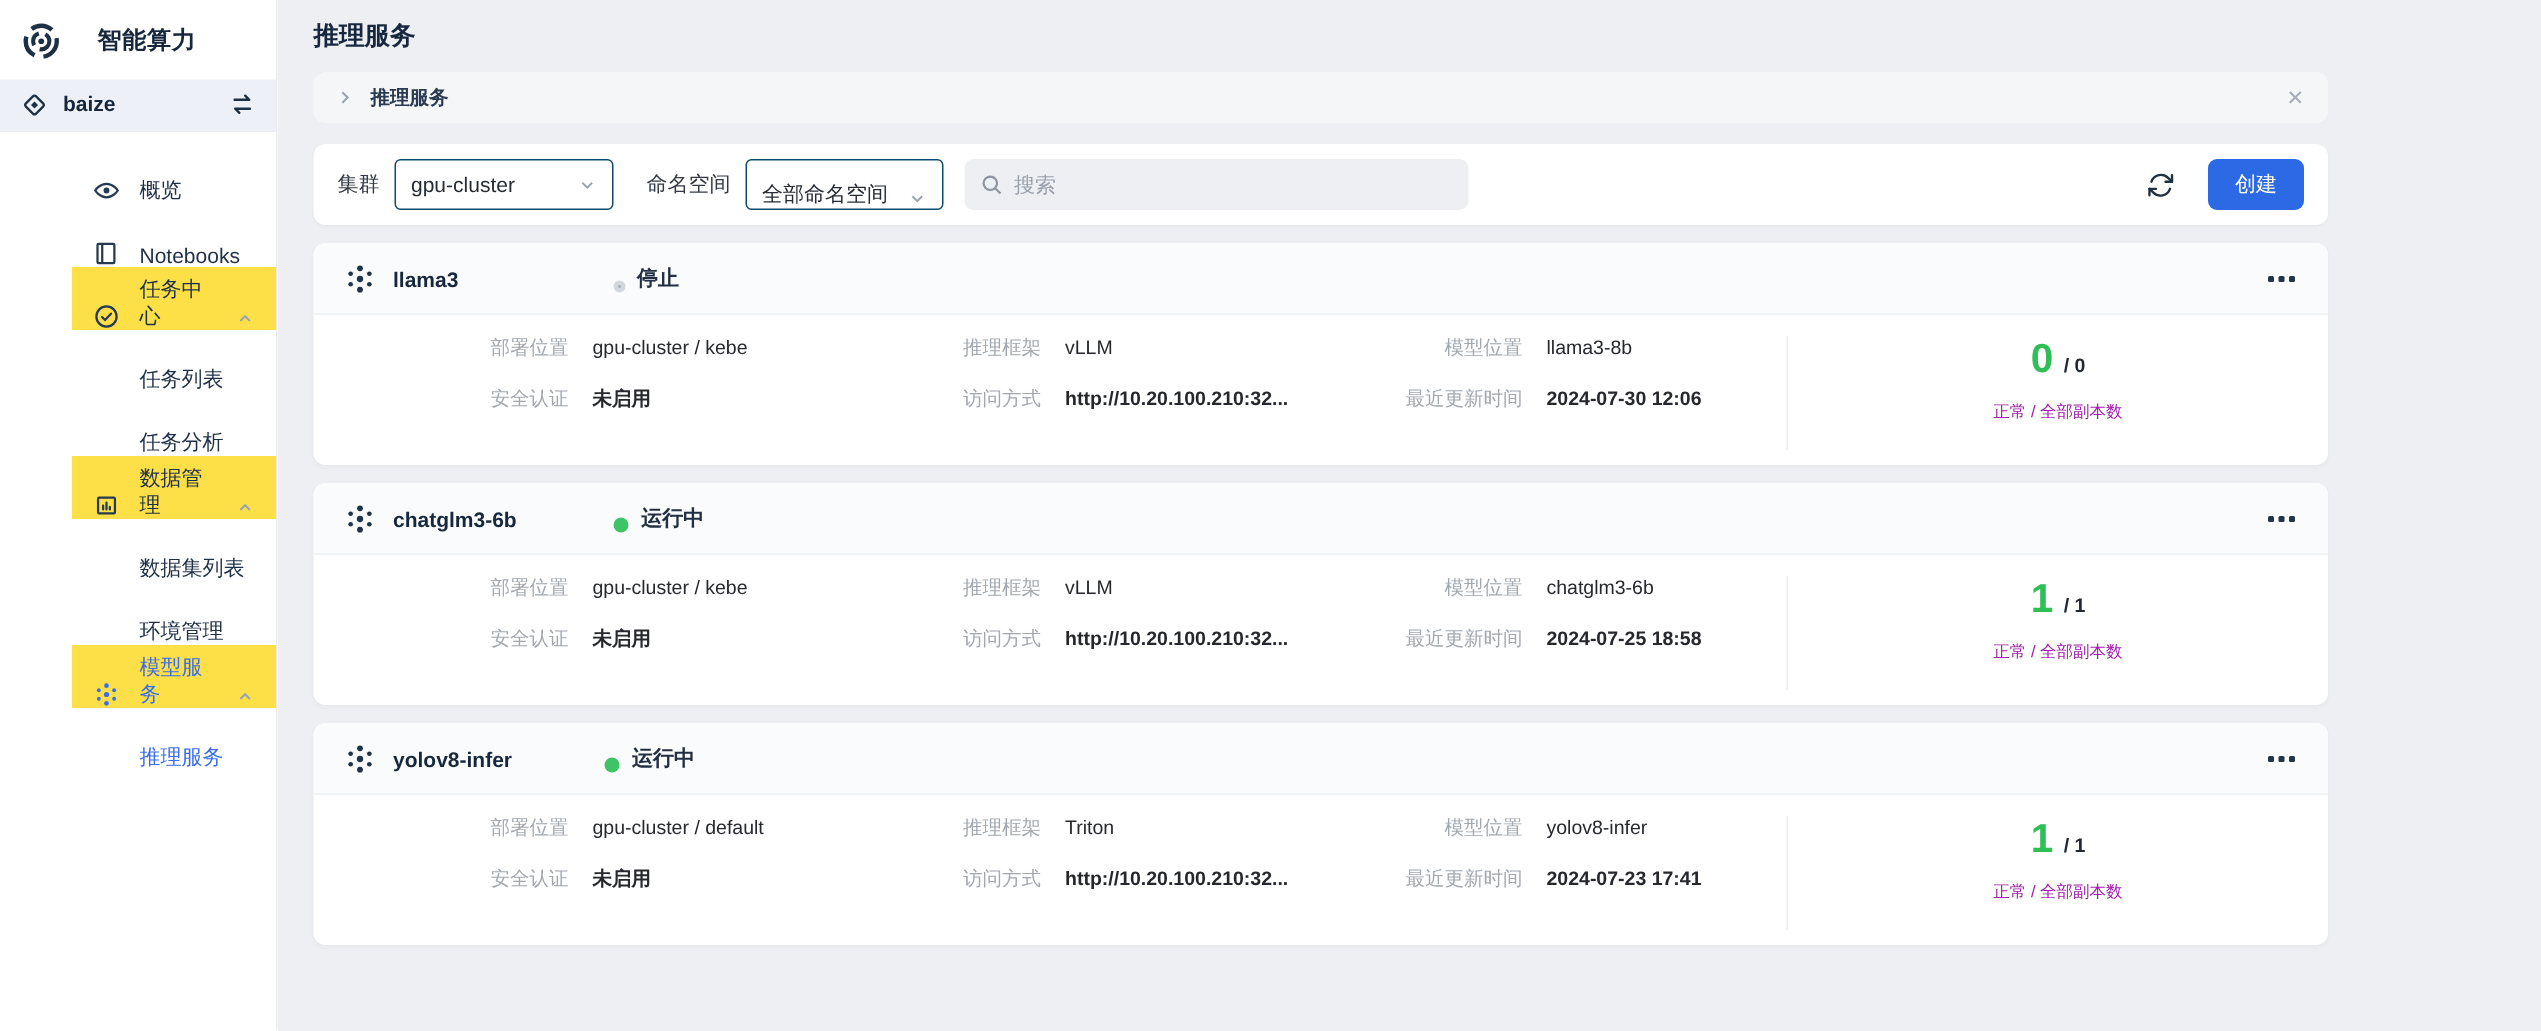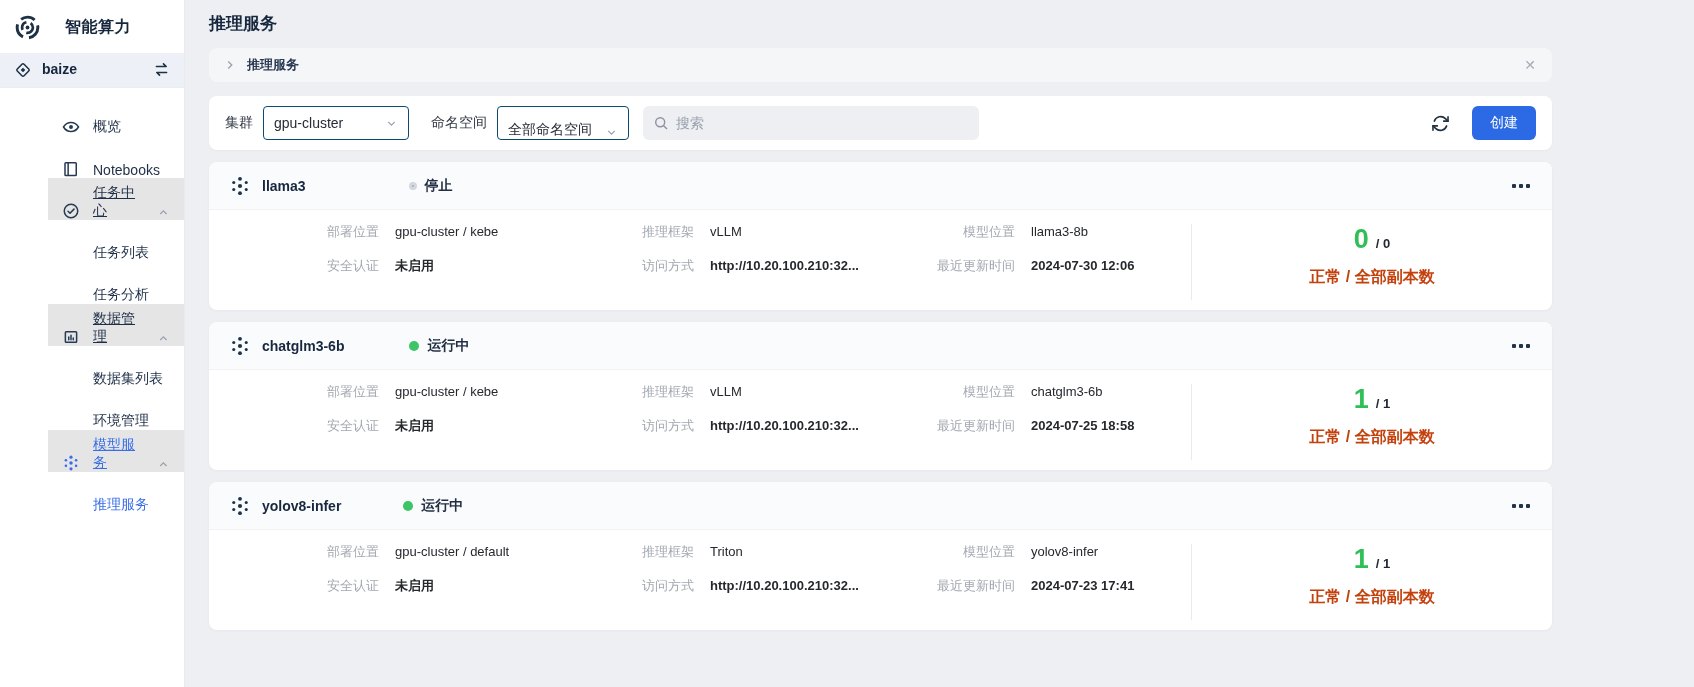--- a/index.html
+++ b/index.html
@@ -26,21 +26,21 @@
   .workspace-name { font-size:14px; font-weight:bold; color:#16273d; flex:1; }
   .swap-icon { width:17px; height:17px; color:#1d3044; }
   .sidebar-divider { height:1px; background:#e9ecf0; margin:0 0 6px 0; }
 
   .nav-item {
     display:flex; align-items:flex-end; gap:13px; height:42px;
     padding:0 14px; font-size:14px; color:#1e2f47; cursor:pointer;margin-left:48px;
   }
   .nav-item .nav-icon { width:18px; height:18px; color:#263a52; flex:none; }
   .nav-item .chev { margin-left:auto; width:14px; height:14px; color:#9aa3b1; }
-  .nav-group { background:#e5e5e5;text-decoration:underline; }
+  .nav-group { background:#fde047; }
   .nav-child { padding-left:45px; }
   .nav-item.active { color:#3a6ee8; }
   .nav-item.active .nav-icon { color:#3a6ee8; }
 
   
   .main { margin-left:185px; padding:12px 142px 0 24px; }
   .page-title { font-size:17px; font-weight:bold; color:#17273e; height:24px; line-height:24px; margin-bottom:12px; }
 
   .collapse-panel {
     height:34px; background:#f5f6f8; border-radius:8px;
@@ -85,21 +85,21 @@
   .svc-card {
     background:#ffffff; border-radius:8px; margin-bottom:12px; height:148px;
     box-shadow:0 1px 3px rgba(30,40,70,.04); overflow:hidden;
   }
   .card-header {
     height:48px; background:#fafbfd; border-bottom:1px solid #f0f2f5;
     display:flex; align-items:center; padding:0 20px;
   }
   .svc-icon { width:22px; height:22px; color:#1d3349; margin-right:11px; }
   .svc-name { font-size:14px; font-weight:bold; color:#17273e; cursor:pointer; }
-  .status-wrap { display:flex; align-items:center; gap:8px; margin-left:103px; }
+  .status-wrap { display:flex; align-items:flex-end; gap:8px; margin-left:103px; }
   .status-dot { width:10px; height:10px; border-radius:50%; }
   .status-dot.running { background:#3dc467; width:10px; height:10px; }
   .status-dot.stopped {
     width:8px; height:8px; background:#a6adb9; border:3px solid #d3d7de;
   }
   .status-text { font-size:14px; font-weight:bold; color:#222f42; }
   .card-menu { margin-left:auto; display:flex; gap:3px; cursor:pointer; padding:6px 2px; }
   .card-menu i { width:4px; height:4px; border-radius:1px; background:#233349; }
 
   .card-body { display:flex; height:100px; padding:12px 0 0 0; }
@@ -109,21 +109,21 @@
     column-gap:16px; row-gap:14px; align-content:start; height:54px;
   }
   .f-label { font-size:13px; color:#a2a7b0; text-align:right; line-height:20px; white-space:nowrap; }
   .f-value { font-size:13px; color:#26282d; line-height:20px; white-space:nowrap; overflow:hidden; text-overflow:ellipsis; }
   .f-value.bold { font-weight:bold; }
   .v-divider { width:1px; background:#e8eaee; height:76px; margin-top:2px; }
   .replica-block { flex:1; display:flex; flex-direction:column; align-items:center; padding-top:2px; }
   .replica-nums { display:flex; align-items:baseline; gap:7px; }
   .replica-ready { font-size:27px; font-weight:bold; color:#2fbf56; line-height:30px; }
   .replica-total { font-size:13px; font-weight:bold; color:#222832; }
-  .replica-caption { font-size:16px; color:#c2410c; margin-top:13px;font-weight:bold; }
+  .replica-caption { font-size:11px; color:#a21caf; margin-top:13px; }
 </style>
 </head>
 <body>
 
 <div class="sidebar">
   <div class="logo-row">
     <span class="logo-icon">
       <svg viewBox="0 0 24 24" fill="none" stroke="currentColor">
         <circle cx="12" cy="12" r="9.2" stroke-width="2.6" stroke-dasharray="13 5.5"></circle>
         <circle cx="12" cy="12" r="4.8" stroke-width="2.4" stroke-dasharray="8.5 4"></circle>

